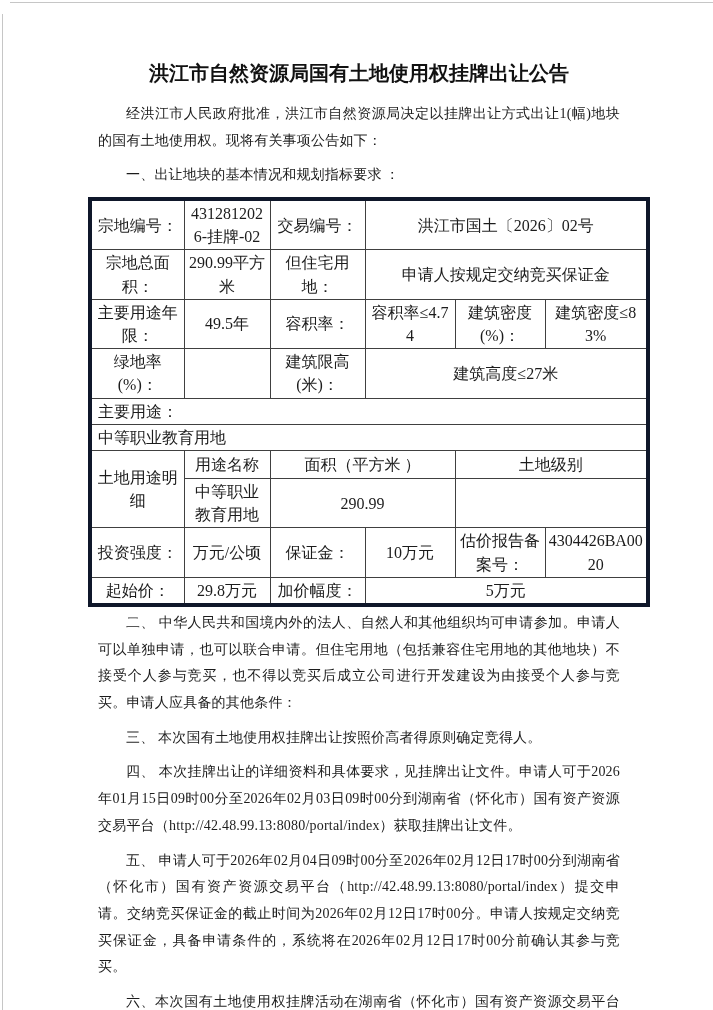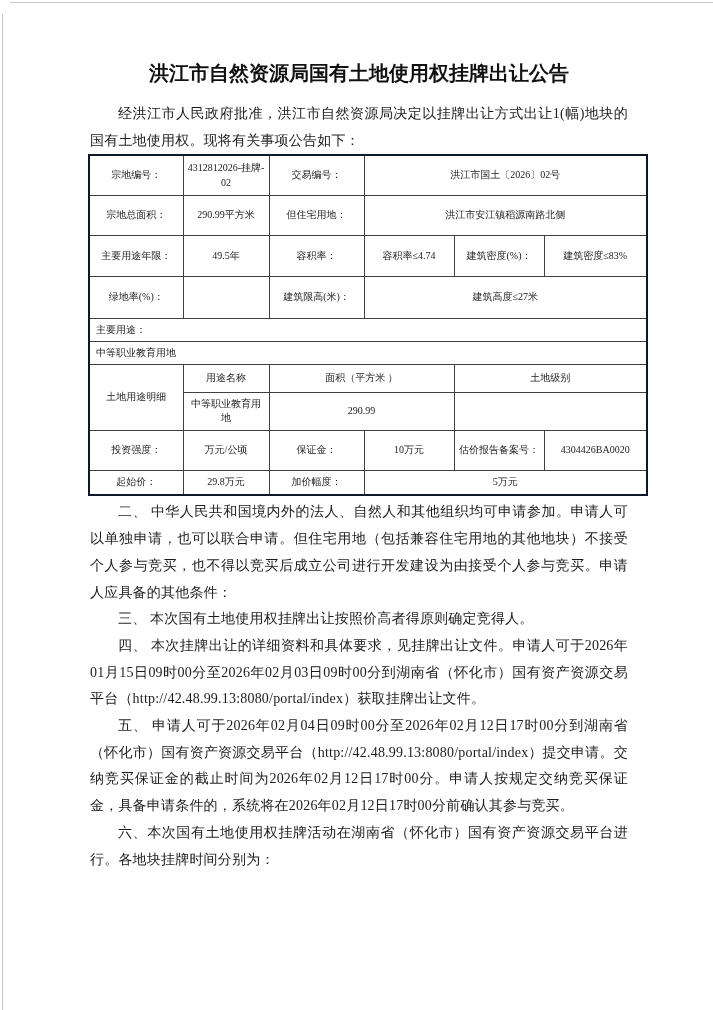--- a/index.html
+++ b/index.html
@@ -14,29 +14,29 @@
   .edge-left { position:absolute; left:2px; top:14px; bottom:0; width:1px; background:#c6c6c6; }
   .content { position:absolute; left:90px; top:0; width:538px; }
   .doc-title, .doc-subtitle {
     font-family:"Liberation Sans","DejaVu Sans",sans-serif;
     font-weight:bold; font-size:20px; line-height:23px;
     text-align:center; color:#111;
   }
   .doc-title { margin:62px 0 0 0; }
   .doc-subtitle { margin:17px 0 0 0; }
   .bp {
-    font-size:14px; line-height:26.7px; margin:0;
+    font-size:14px; line-height:26.7px; margin:8px;
     text-indent:2em; text-align:justify;
     letter-spacing:0.2px;
   }
   .intro { margin-top:16px; }
   .parcel-table {
     border-collapse:collapse; table-layout:fixed;
     width:558px; margin:0 0 3px -2px;
-    font-size:10px; border:2px solid #0f172a;
+    font-size:16px; border:4px solid #0f172a;
   }
   .parcel-table td {
     border:1px solid #404040;
     padding:1px 3px;
     text-align:center; vertical-align:middle;
     line-height:1.45; overflow:hidden;
     word-break:break-all;
   }
   .parcel-table td.al { text-align:left; padding-left:6px;margin-top:48px; }
   .after-table { margin-top:3px; }
@@ -46,20 +46,21 @@
 
 <div class="page">
   <div class="edge-top"></div>
   <div class="edge-left"></div>
 
   <div class="content">
 
     <div class="doc-title">洪江市自然资源局国有土地使用权挂牌出让公告</div>
 
     <p class="bp intro">经洪江市人民政府批准，洪江市自然资源局决定以挂牌出让方式出让1(幅)地块的国有土地使用权。现将有关事项公告如下：</p>
+    <p class="bp">一、出让地块的基本情况和规划指标要求 ：</p>
 
     <table class="parcel-table">
       <colgroup>
         <col style="width:94px">
           <col style="width:86px">
           <col style="width:95px">
         <col style="width:90px">
           <col style="width:90px">
           <col style="width:103px">
       </colgroup>
@@ -67,21 +68,21 @@
         <tr style="height:40px">
           <td>宗地编号：</td>
           <td>4312812026-挂牌-02</td>
           <td>交易编号：</td>
           <td colspan="3">洪江市国土〔2026〕02号</td>
         </tr>
         <tr style="height:40px">
           <td>宗地总面积：</td>
           <td>290.99平方米</td>
           <td>但住宅用地：</td>
-          <td colspan="3">洪江市安江镇稻源南路北侧</td>
+          <td colspan="3">申请人按规定交纳竞买保证金</td>
         </tr>
         <tr style="height:41px">
           <td>主要用途年限：</td>
           <td>49.5年</td>
           <td>容积率：</td>
           <td>容积率≤4.74</td>
           <td>建筑密度(%)：</td>
           <td>建筑密度≤83%</td>
         </tr>
         <tr style="height:42px">

